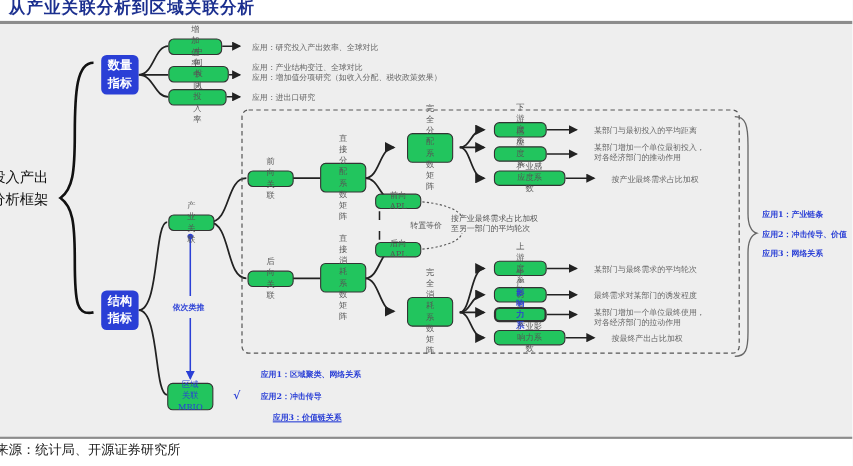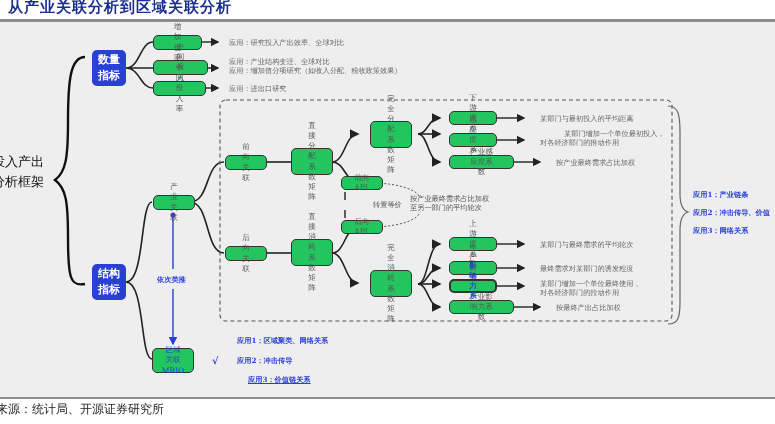--- a/index.html
+++ b/index.html
@@ -152,21 +152,21 @@
   <div class="txt" style="left:373px;top:178px;color:#555;">转置等价</div>
   <div class="txt" style="left:410px;top:172px;color:#555;">
     <div>按产业最终需求占比加权</div>
     <div>至另一部门的平均轮次</div>
   </div>
 
   <div class="node" style="left:449px;top:89px;width:48px;height:14px;">下游度系数</div>
   <div class="node" style="left:449px;top:111px;width:48px;height:14px;">感应度系数</div>
   <div class="node" style="left:449px;top:133px;width:65px;height:14px;">产业感应度系数</div>
   <div class="txt" style="left:540px;top:92px;">某部门与最初投入的平均距离</div>
-  <div class="txt" style="left:564px;top:107px;">某部门增加一个单位最初投入，</div>
+  <div class="txt" style="left:540px;top:107px;">某部门增加一个单位最初投入，</div>
   <div class="txt" style="left:540px;top:116px;">对各经济部门的推动作用</div>
   <div class="txt" style="left:556px;top:136px;">按产业最终需求占比加权</div>
 
   <div class="node" style="left:449px;top:215px;width:48px;height:14px;">上游度系数</div>
   <div class="node" style="left:449px;top:239px;width:48px;height:14px;">生产诱发度</div>
   <div class="node" style="left:449px;top:257px;width:48px;height:14px;color:#2a3fd6;font-weight:bold;border-width:2px;">影响力系数</div>
   <div class="node" style="left:449px;top:278px;width:65px;height:14px;">产业影响力系数</div>
   <div class="txt" style="left:540px;top:218px;">某部门与最终需求的平均轮次</div>
   <div class="txt" style="left:540px;top:242px;">最终需求对某部门的诱发程度</div>
   <div class="txt" style="left:540px;top:257px;">某部门增加一个单位最终使用，</div>

